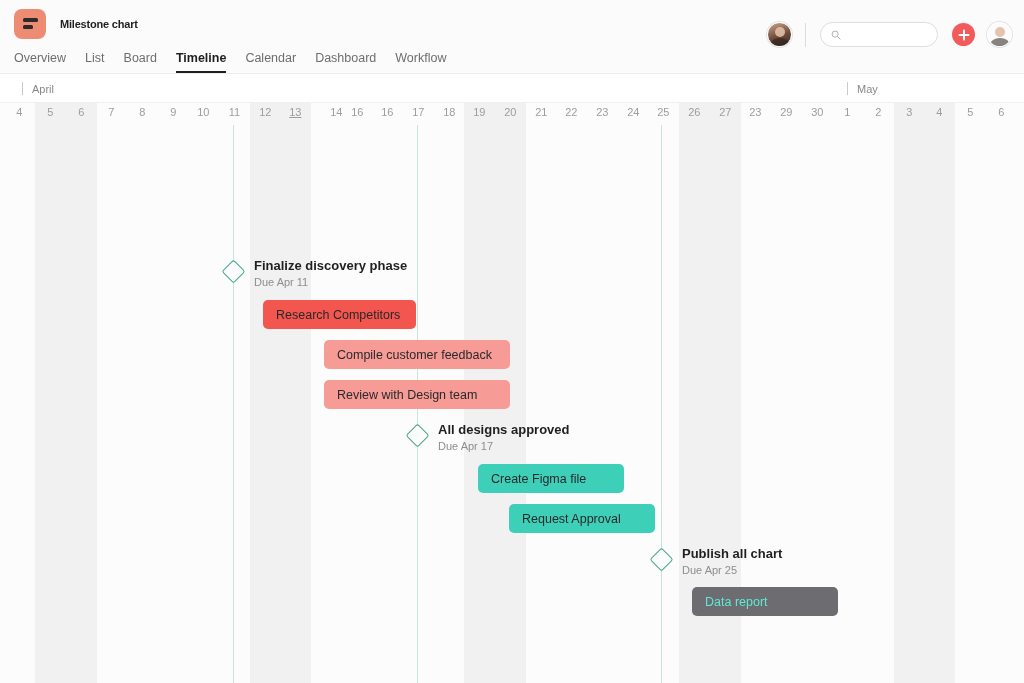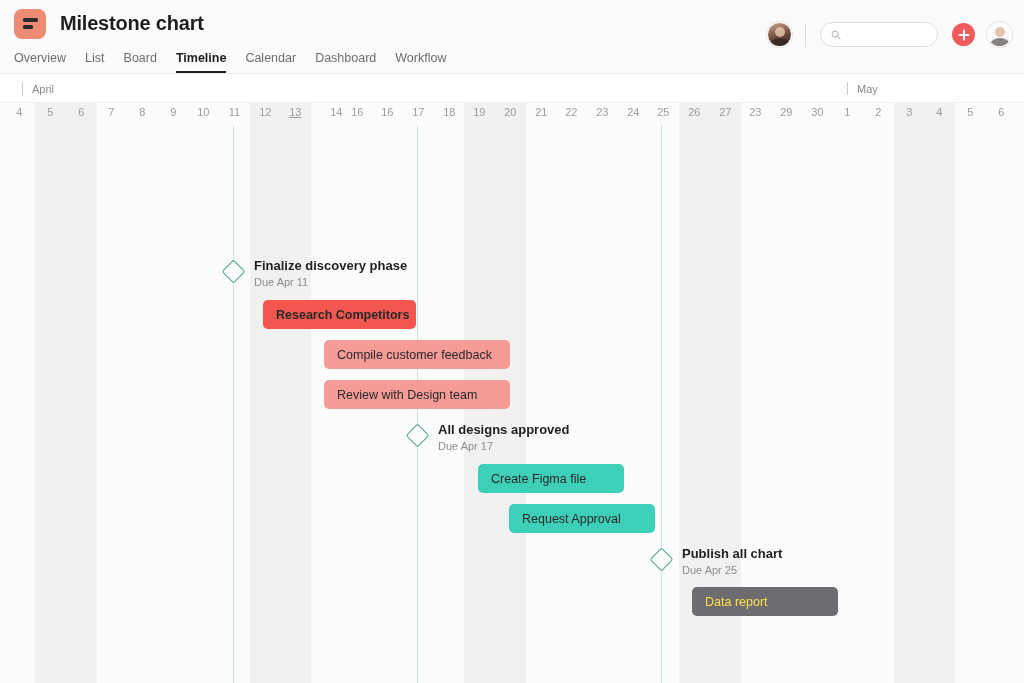--- a/index.html
+++ b/index.html
@@ -31,21 +31,21 @@
   }
   .logo-mark { width: 15px; height: 11px; position: relative; }
   .logo-mark i {
     position: absolute; left: 0; display: block;
     background: #2b2b2b; border-radius: 1.5px;
   }
   .logo-mark i:nth-child(1) { top: 0; width: 15px; height: 4px; }
   .logo-mark i:nth-child(2) { bottom: 0; width: 10px; height: 4px; }
 
   .page-title {
-    font-size: 20px; font-weight: bold; color: #1e1f21;
+    font-size: 11px; font-weight: bold; color: #1e1f21;
     margin-left: 14px; letter-spacing: -0.2px;
   }
 
   .nav-tabs {
     display: flex; align-items: flex-end; gap: 19px;
     padding-left: 14px; margin-top: 9px;
     height: 26px;
   }
   .nav-tab {
     font-size: 12.5px; color: #6d6e6f;
@@ -164,21 +164,21 @@
   .bar {
     position: absolute; height: 29px;
     border-radius: 5px;
     display: flex; align-items: center;
     padding-left: 13px;
     font-size: 12.5px; color: #1e1f21;
     white-space: nowrap; z-index: 6;
     cursor: pointer;
   }
   .bar.light { color: #28292b; }
-  .bar.dark { color: #fde047; text-align: center; }
+  .bar.dark { color: #5eead4; text-align: center; }
 </style>
 </head>
 <body>
 
 <div class="topbar">
   <div class="title-row">
     <div class="app-logo">
       <span class="logo-mark">
           <i></i>
           <i></i>
@@ -278,21 +278,21 @@
       <div class="day-num" style="left: 986px; width: 30.7px;">6</div>
     </div>
   <div id="groups">
       <div class="m-group" style="left: 225px; top: 155px;">
         <div class="diamond"></div>
         <div class="m-text">
           <div class="m-title">Finalize discovery phase</div>
           <div class="m-due">Due Apr 11</div>
         </div>
       </div>
-      <div class="bar light" style="left: 263px; top: 197px; width: 153px; background: rgb(242, 86, 78); font-weight: bold;">Research Competitors</div>
+      <div class="bar light" style="left: 263px; top: 197px; width: 153px; background: rgb(242, 86, 78);">Research Competitors</div>
       <div class="bar light" style="left: 324px; top: 237px; width: 186px; background: rgb(247, 155, 150);">Compile customer feedback</div>
       <div class="bar light" style="left: 324px; top: 277px; width: 186px; background: rgb(247, 155, 150);">Review with Design team</div>
       <div class="m-group" style="left: 409px; top: 319px;">
         <div class="diamond"></div>
         <div class="m-text">
           <div class="m-title">All designs approved</div>
           <div class="m-due">Due Apr 17</div>
         </div>
       </div>
       <div class="bar light" style="left: 478px; top: 361px; width: 146px; background: rgb(62, 207, 184);">Create Figma file</div>

